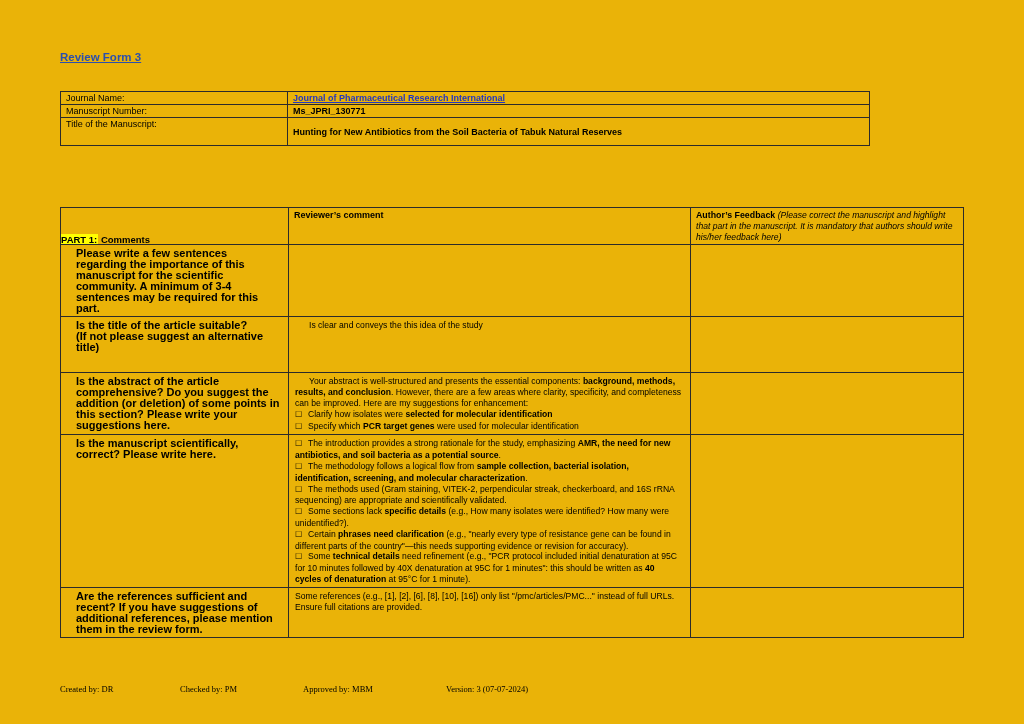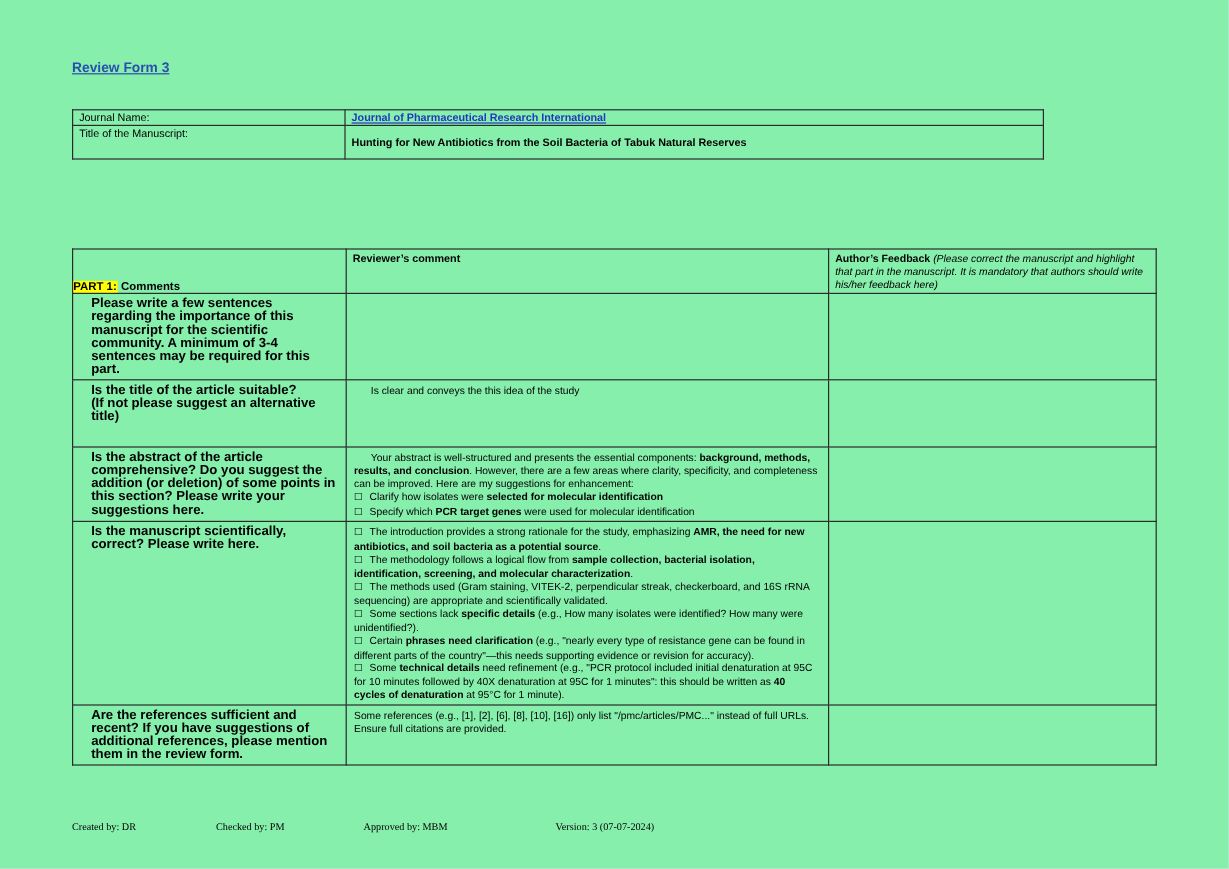--- a/index.html
+++ b/index.html
@@ -1,18 +1,18 @@
 <!DOCTYPE html>
 <html><head>
 <meta charset="utf-8">
 <style>
   * { margin:0; padding:0; box-sizing:border-box; }
   html,body { background:#e8e8e8; }
   .page {
-    position:relative; width:1024px; height:724px; background:#86efac;
+    position:relative; width:1024px; height:724px; background:#eab308;
     font-family:"Liberation Sans", sans-serif; color:#000;
     overflow:hidden; margin:0 auto;
   }
   
   #review-title {
     position:absolute; left:60px; top:51px;
     font-size:11.5px; font-weight:bold; text-decoration:underline;
     color:var(--title-blue,#2b4fae); cursor:pointer;
   }
   
@@ -63,38 +63,42 @@
   }
   #comments-table td.c { padding:3px 7px 2px 6px; }
   #comments-table td.c .para.indent { text-indent:14px; }
   #comments-table td.c .para b { font-weight:bold; }
   #comments-table td.c .bul { display:inline-block; width:13px; text-indent:0; font-size:8px; }
   
   .footer-item {
     position:absolute; top:684px; font-family:"Liberation Serif", serif; font-size:8.5px;
   }
   #f-created { left:60px; } #f-checked { left:180px; }
-  #f-approved { left:303px; } #f-version { left:463px; }
+  #f-approved { left:303px; } #f-version { left:446px; }
 </style>
 </head>
 <body>
 
 <div class="page" style="--title-blue: #2b4fae; --link-blue: #2336c0; --hl-yellow: #ffff00; --border: #2b2b2b;">
 
   <a id="review-title">Review Form 3</a>
 
   <table id="header-table">
     <colgroup>
         <col class="c1">
         <col class="c2">
       </colgroup>
     <tbody id="header-tbody">
         <tr class="h13">
           <td>Journal Name:</td>
           <td class="val link"><a>Journal of Pharmaceutical Research International</a></td>
+        </tr>
+        <tr class="h13">
+          <td>Manuscript Number:</td>
+          <td class="val bold">Ms_JPRI_130771</td>
         </tr>
         <tr class="h28">
           <td>Title of the Manuscript:</td>
           <td class="val bold">Hunting for New Antibiotics from the Soil Bacteria of Tabuk Natural Reserves</td>
         </tr>
       </tbody>
   </table>
 
   <div id="part1">
     <span class="hl">PART 1:</span><span> Comments</span>

